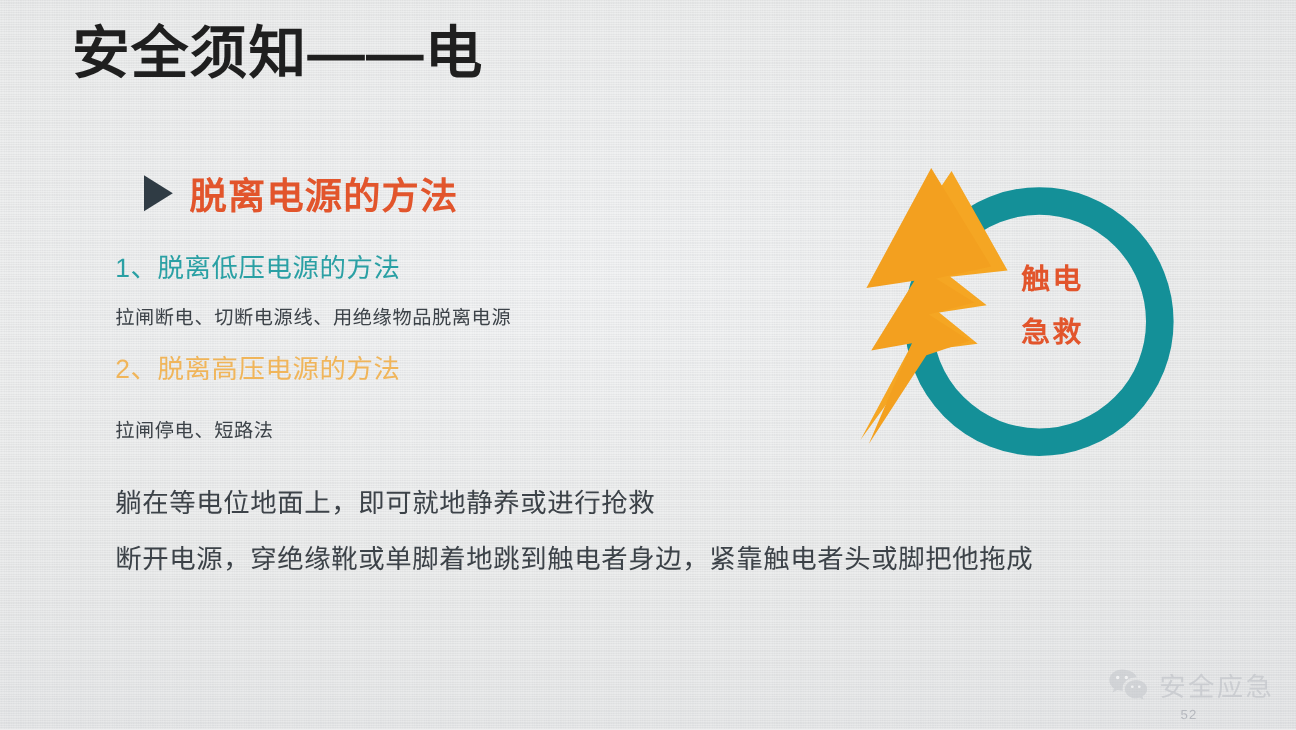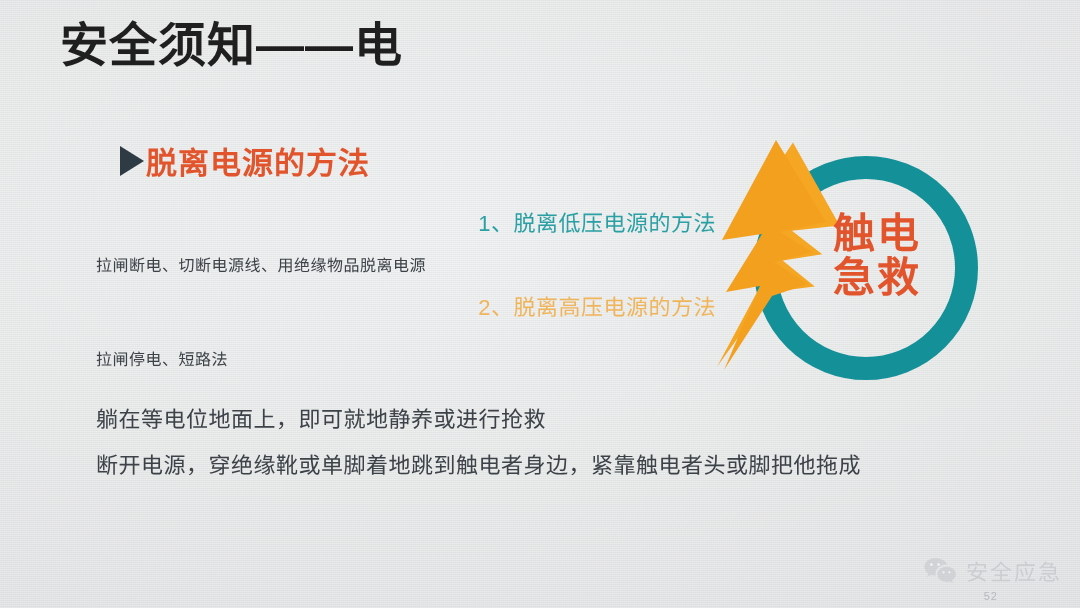--- a/index.html
+++ b/index.html
@@ -49,21 +49,21 @@
     line-height: 1.25;
   }
 
   
   .section-heading {
     position: absolute;
     left: 96px;
     top: 138px;
     display: flex;
     align-items: center;
-    gap: 2px;
+    gap: 14px;
     white-space: nowrap;
     padding-left: 24px;
   }
   .tri-bullet {
     width: 0;
     height: 0;
     border-top: 15px solid transparent;
     border-bottom: 15px solid transparent;
     border-left: 24px solid #2f3b44;
     flex: none;
@@ -80,21 +80,20 @@
     position: absolute;
     left: 96px;
     top: 203px;
     width: 620px;
   }
   .item-head {
     font-size: 22px;
     line-height: 42px;
     white-space: nowrap;
     letter-spacing: .5px;
-    text-align: right;
   }
   .item-head.teal   { color: #2aa0a4; }
   .item-head.amber  { color: #f0b55a; }
   .item-head.orange { color: #e2552c; }
 
   .item-body {
     font-size: 16px;
     line-height: 42px;
     color: #3c4248;
     letter-spacing: .5px;
@@ -137,21 +136,21 @@
     top: 0px;
     width: 130px;
     height: 230px;
   }
   .ring-label {
     position: absolute;
     left: 96px;
     top: 72px;
     width: 130px;
     text-align: center;
-    font-size: 42px;
+    font-size: 24px;
     font-weight: 700;
     line-height: 44px;
     color: #e2552c;
     letter-spacing: 2px;
   }
 
   
   .watermark {
     position: absolute;
     right: 18px;

